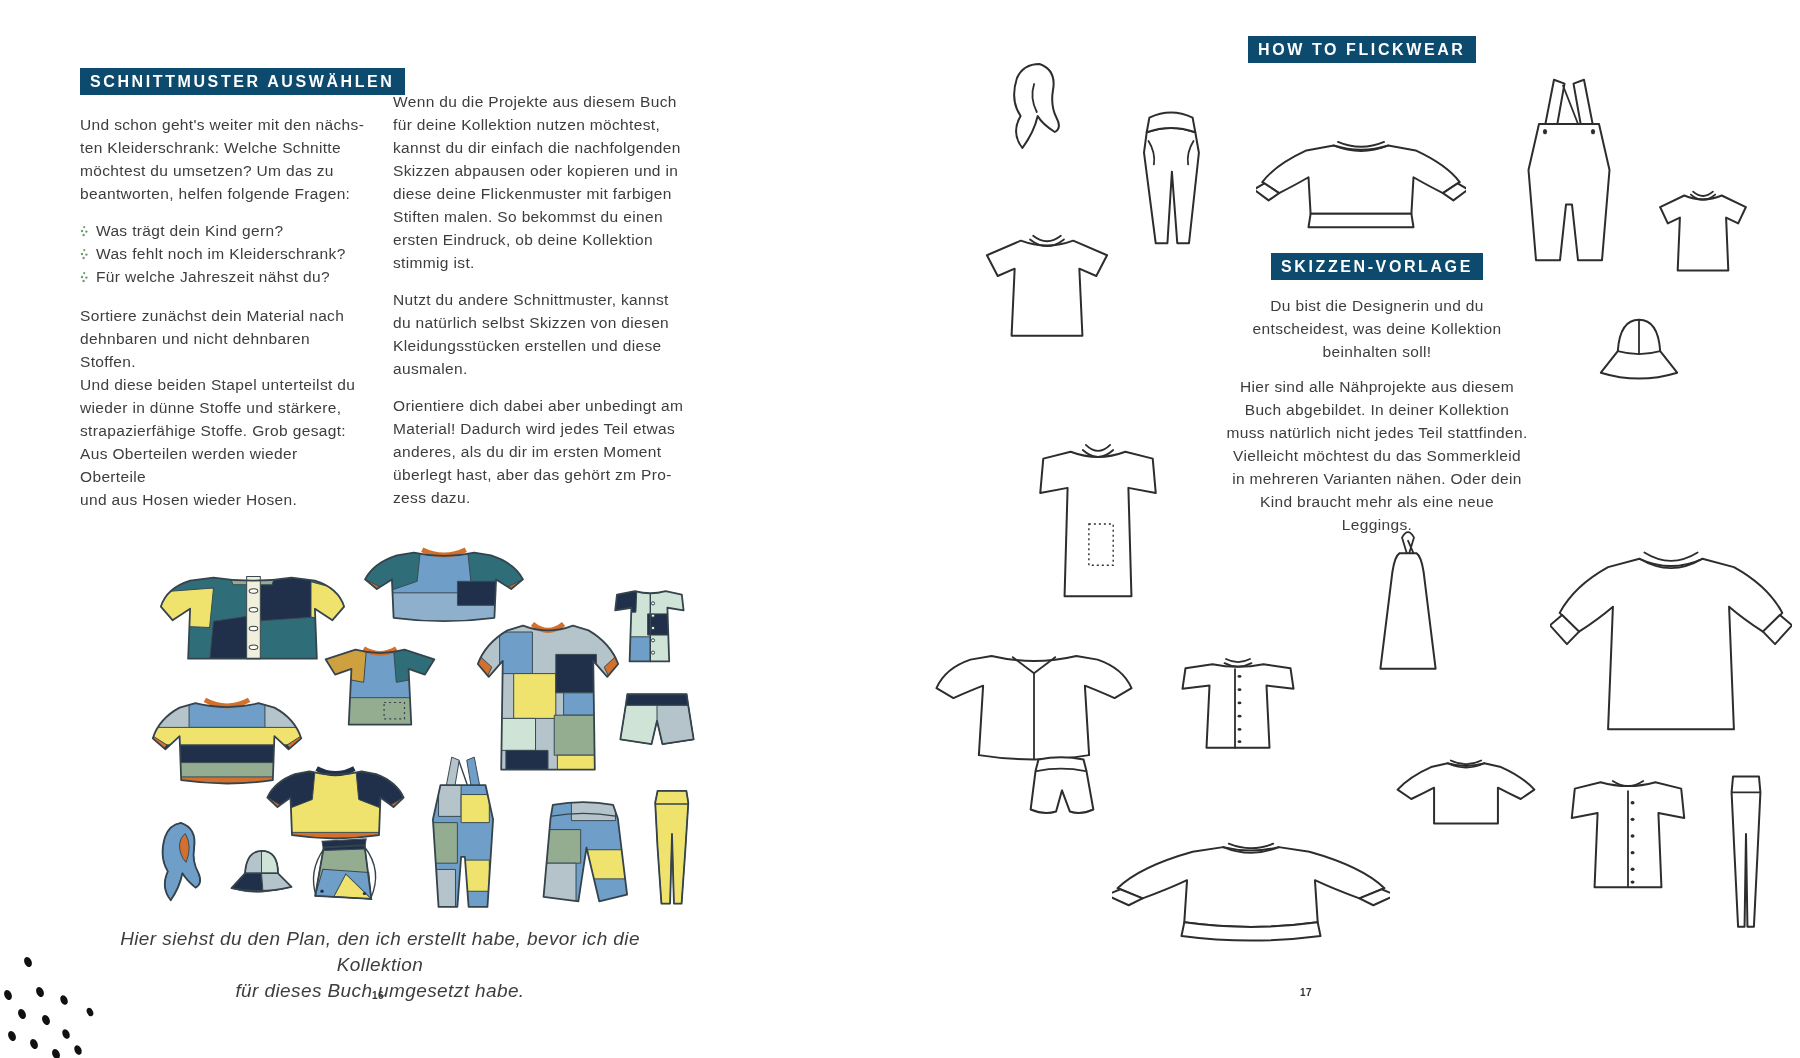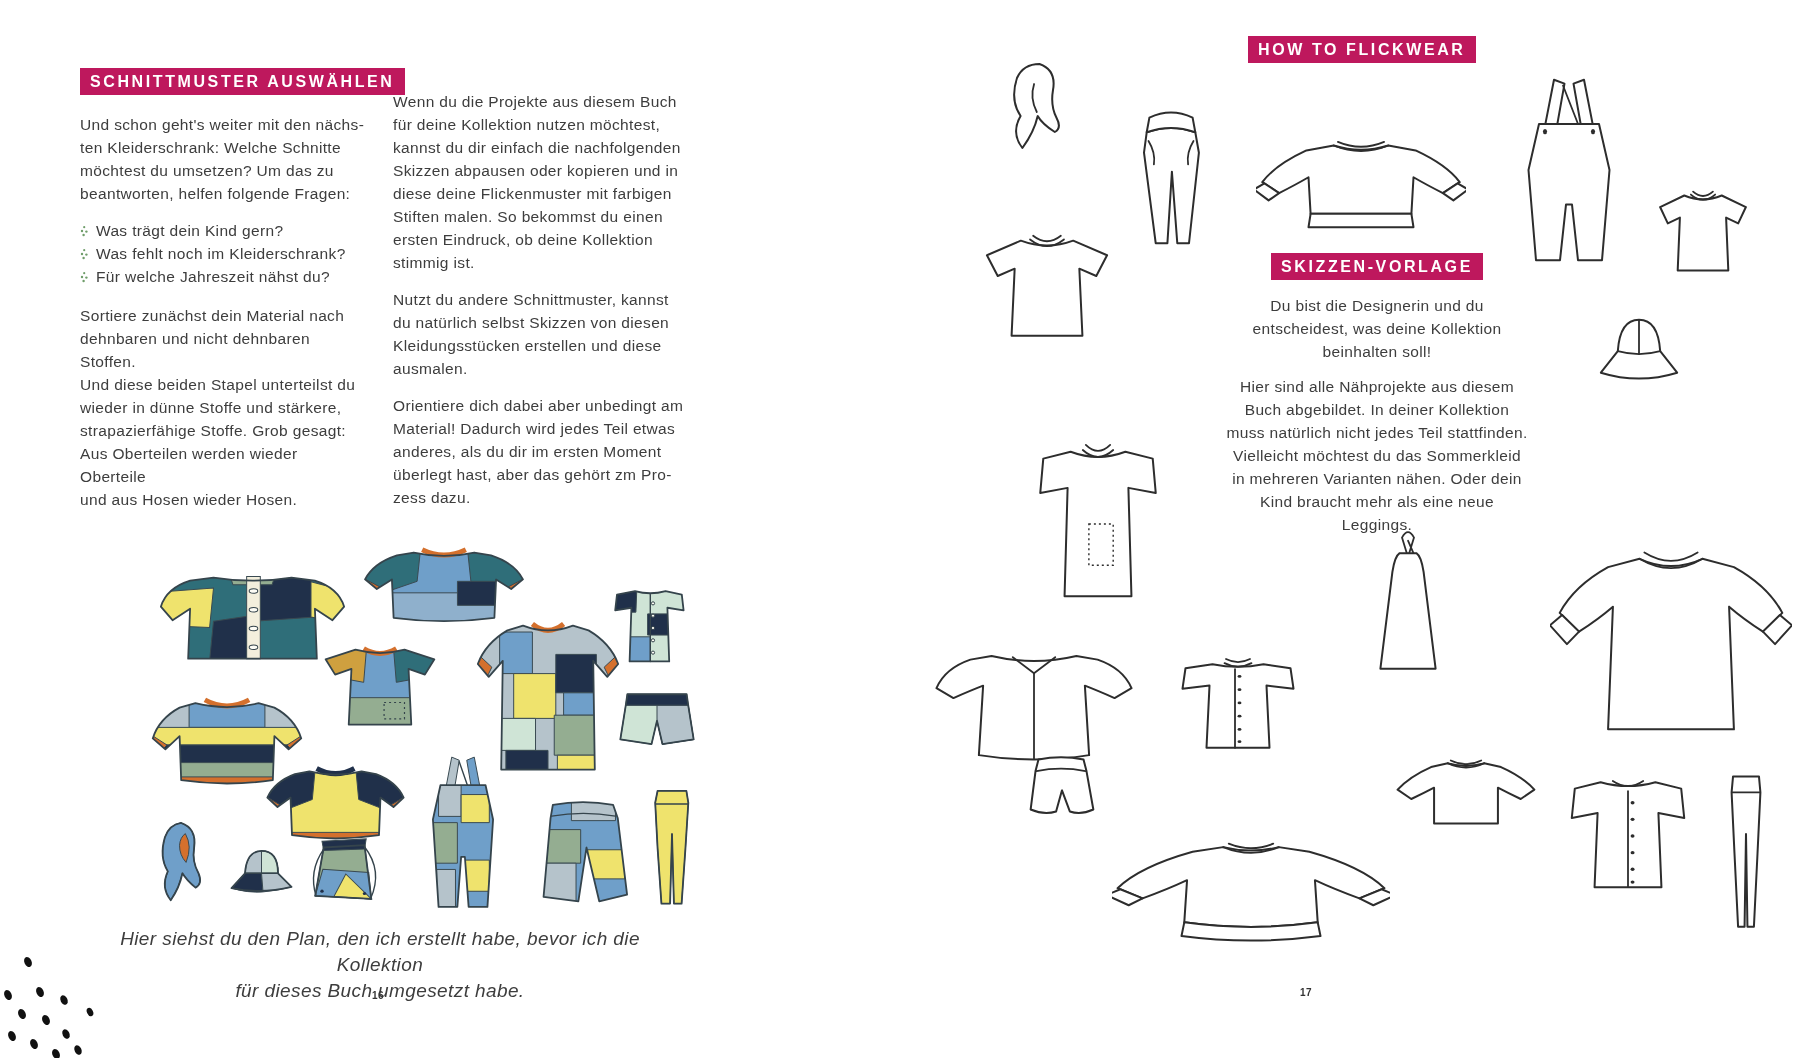--- a/index.html
+++ b/index.html
@@ -3,21 +3,21 @@
 <meta charset="utf-8">
 <style>
   html,body{margin:0;padding:0}
   body{
     width:1800px;height:1058px;position:relative;overflow:hidden;
     background:#ffffff;color:#3d3d3d;
     font-family:"Liberation Sans",sans-serif;
   }
   .abs{position:absolute}
   .blackbox{
-    display:inline-block;background:#be185d;color:#ffffff;
+    display:inline-block;background:#0c4a6e;color:#ffffff;
     font-weight:bold;font-size:16px;letter-spacing:2.6px;
     padding:5px 10px 4px 10px;white-space:nowrap;
   }
   .body-text{
     font-size:15.5px;line-height:23px;letter-spacing:0.35px;
     white-space:pre-line;margin:0 0 14px 0;
   }
   .col{position:absolute}
   .bullets{list-style:none;margin:2px 0 16px 0;padding:0}
   .bullets li{display:flex;align-items:baseline;gap:7px;line-height:23px;font-size:15.5px;letter-spacing:0.35px}

